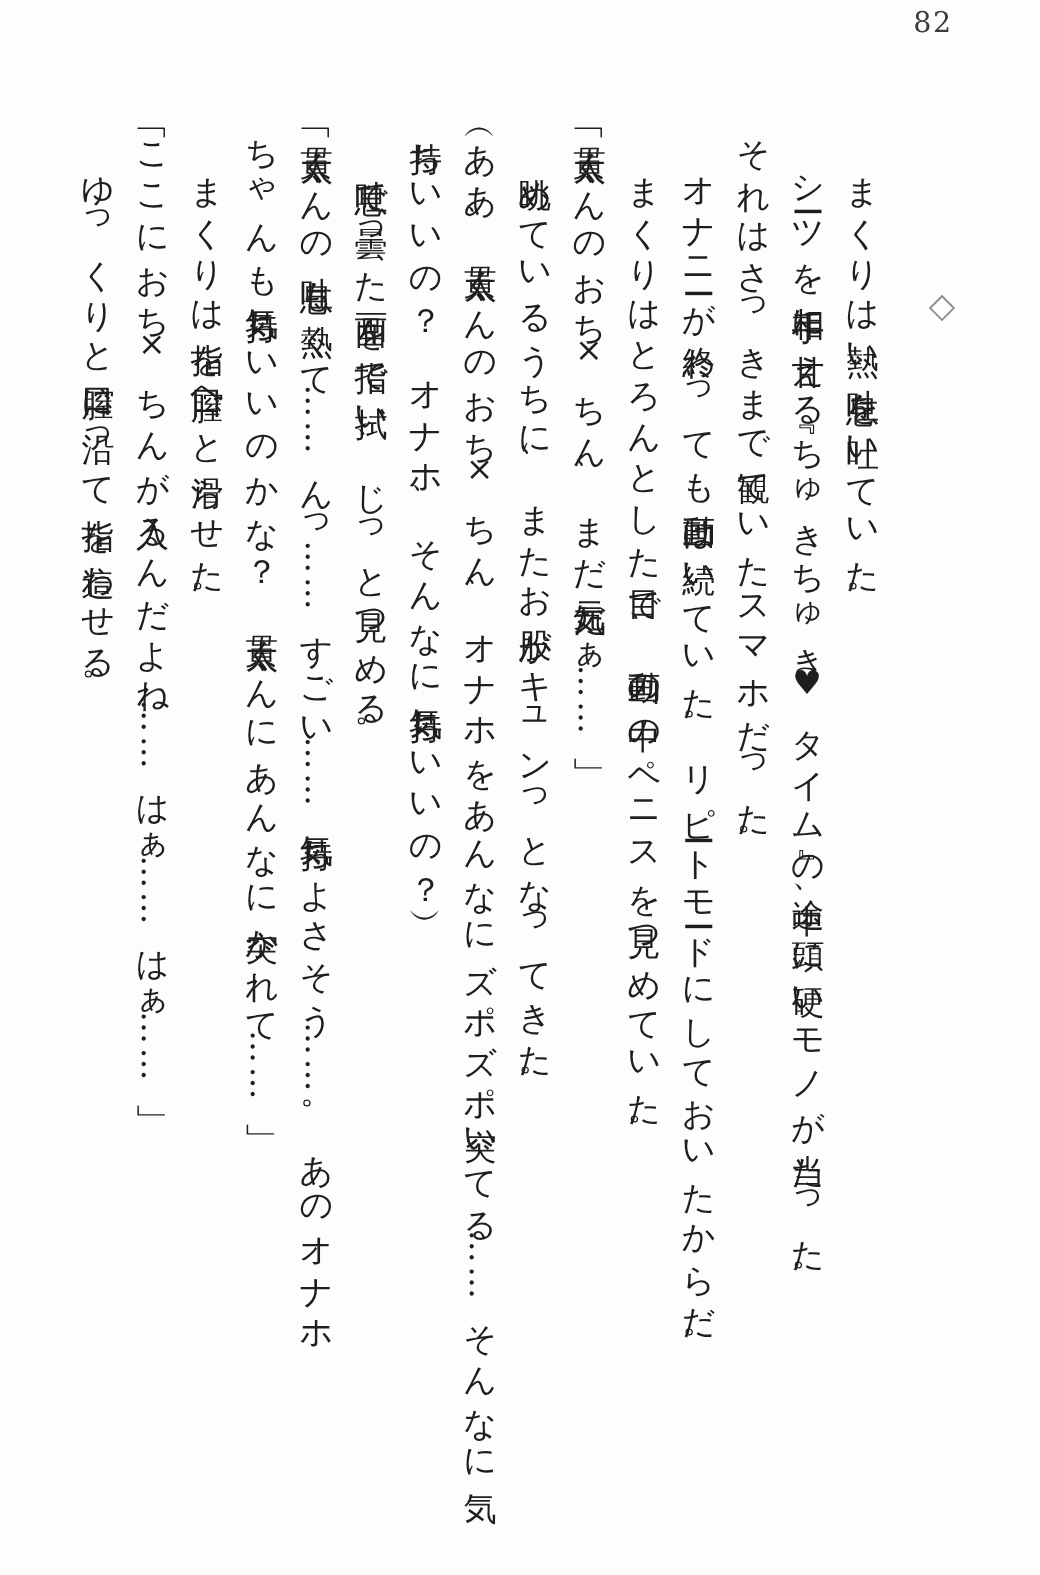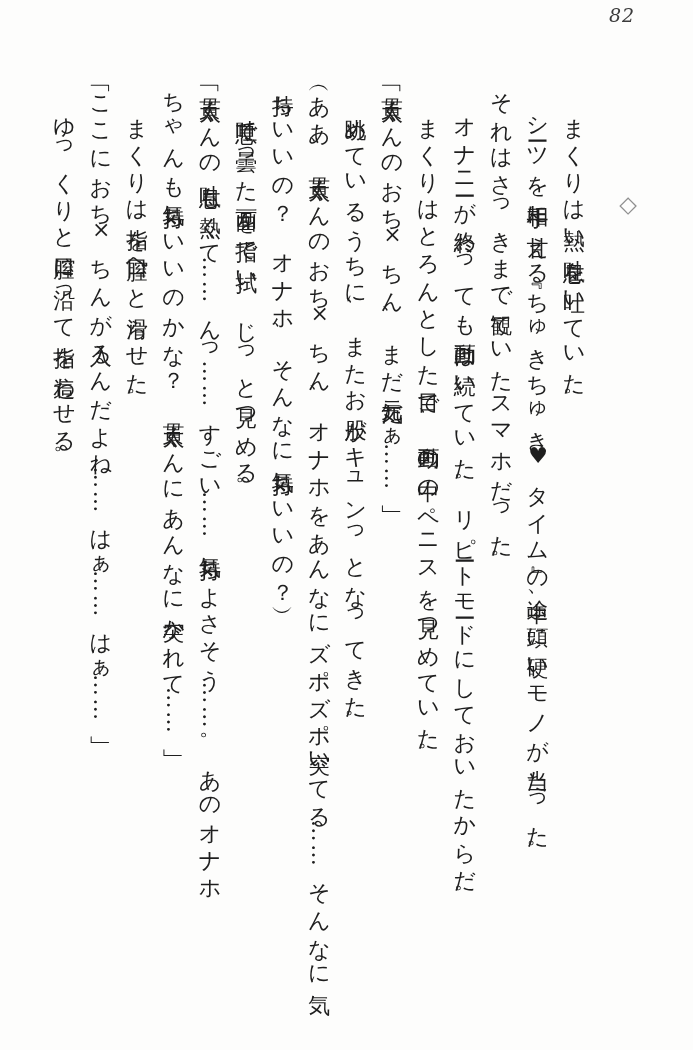--- a/index.html
+++ b/index.html
@@ -16,21 +16,20 @@
     height: 1050px;
     background: #fdfdfc;
     font-family: "DejaVu Serif", "Liberation Serif", serif;
   }
   .page-number {
     position: absolute;
     top: 4px;
     left: 600px;
     width: 44px;
     text-align: center;
-    font-style: italic;
     font-size: 19px;
     letter-spacing: 1px;
     color: #3c3c3c;
     font-family: "DejaVu Serif", "Liberation Serif", serif;
   }
   .text-area {
     position: absolute;
     top: 78px;
     right: 47px;
     height: 956px;

